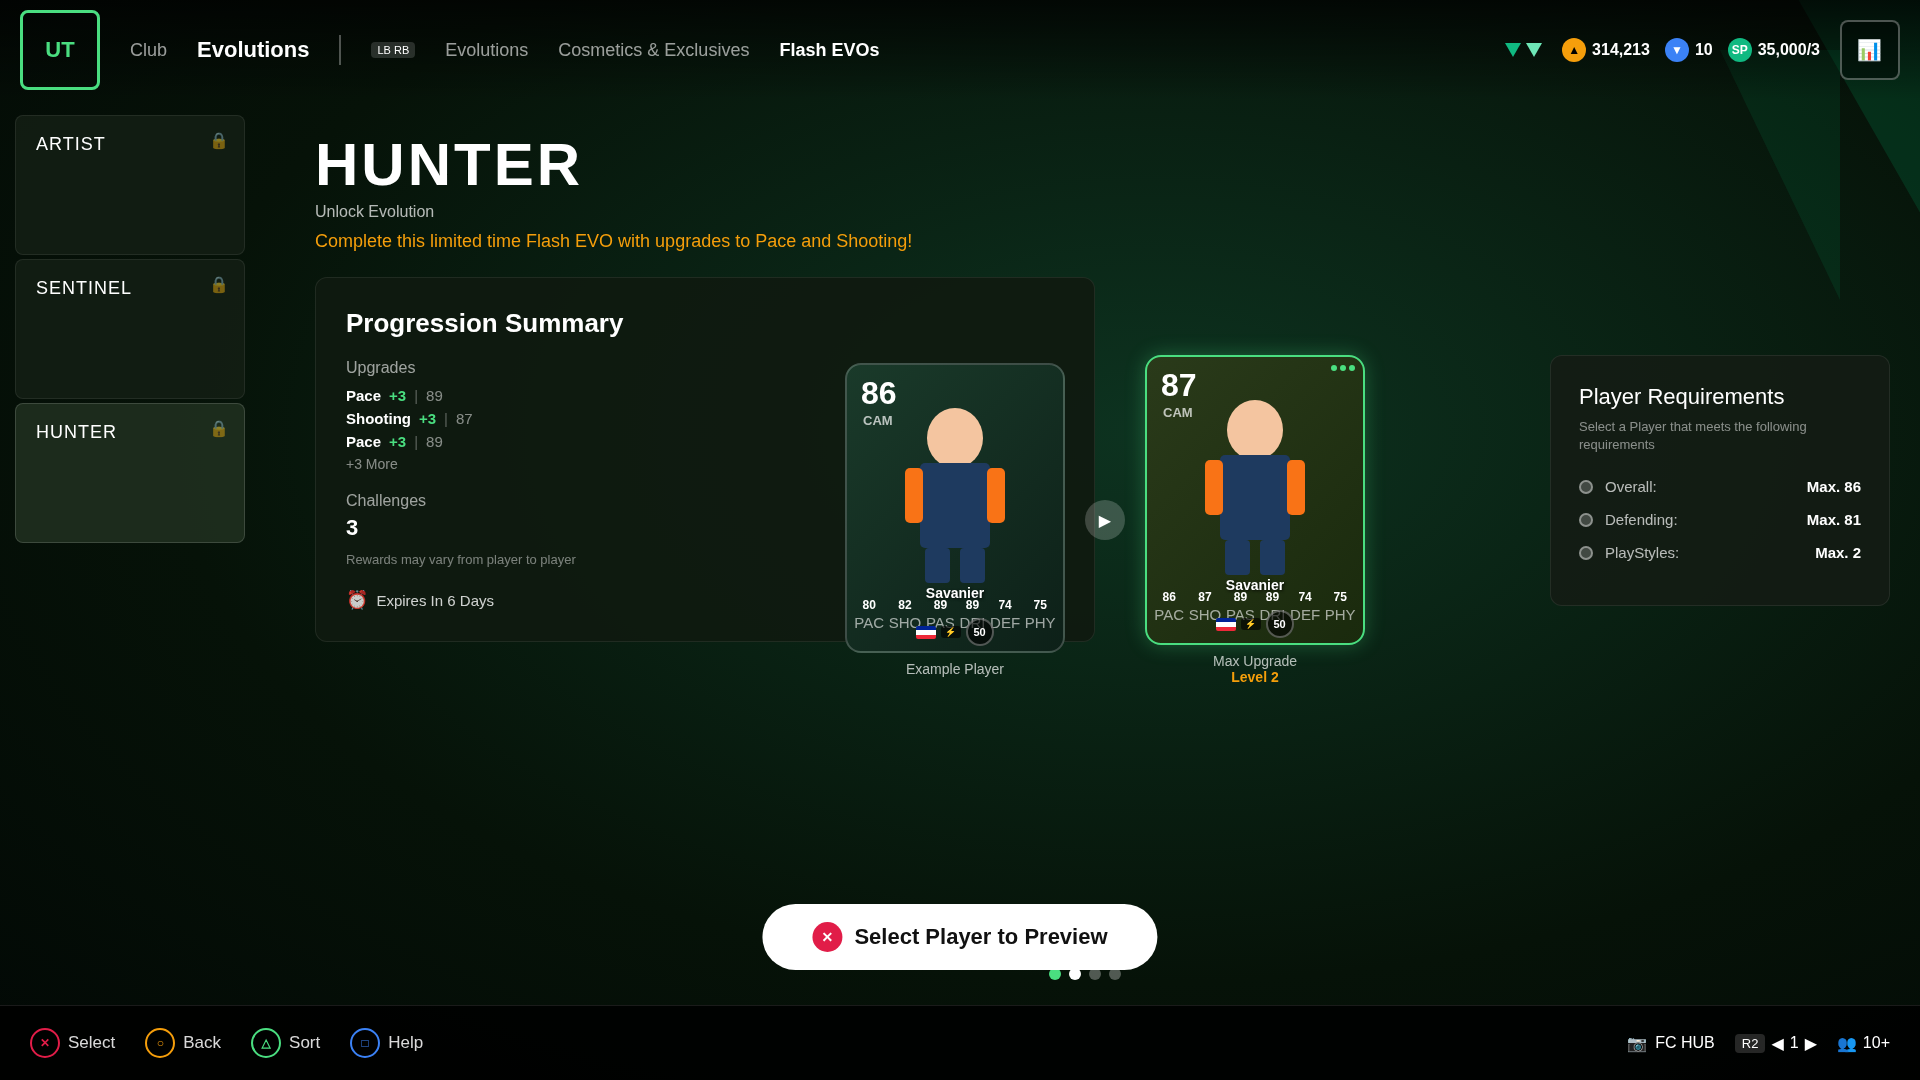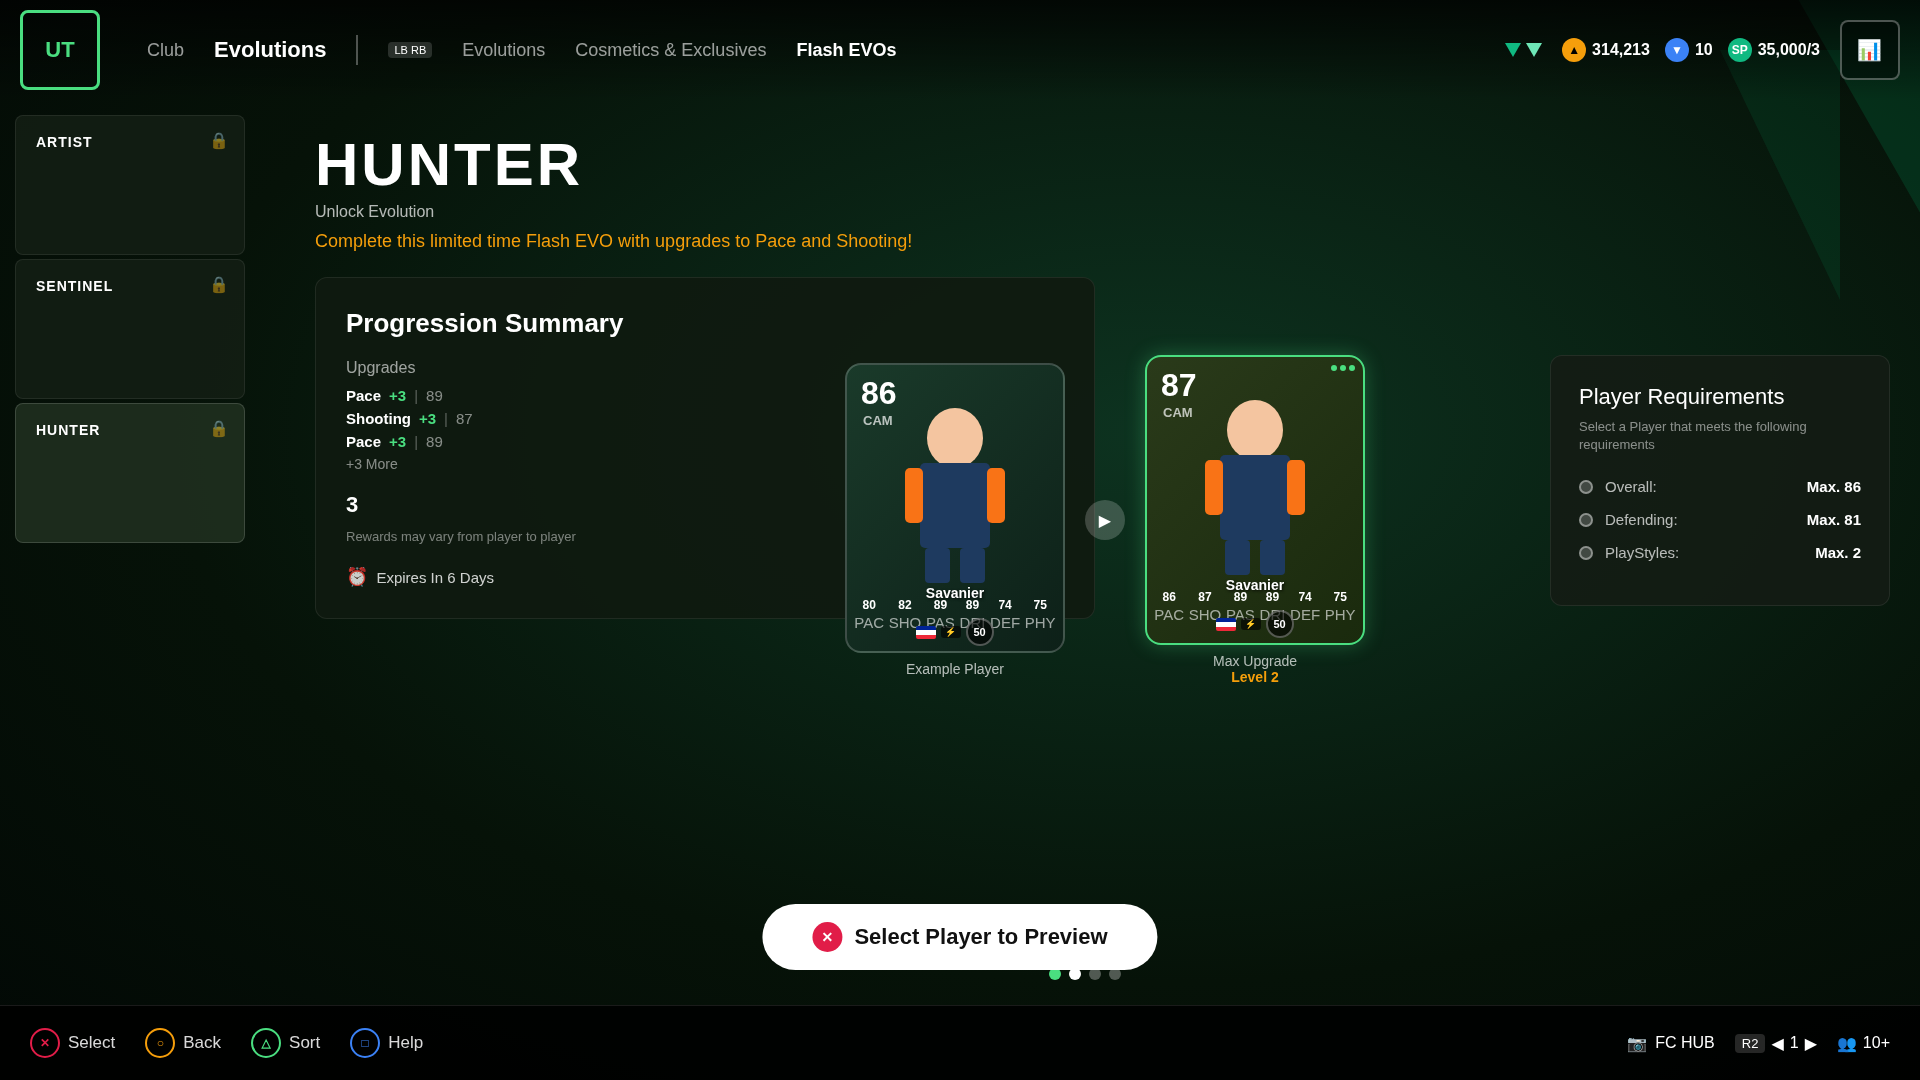--- a/index.html
+++ b/index.html
@@ -56,21 +56,21 @@
       z-index: 10;
       padding: 0 20px;
       background: linear-gradient(to bottom, rgba(0,0,0,0.7) 0%, transparent 100%);
     }
     .ut-logo {
       width: 80px; height: 80px;
       border: 3px solid #4ade80;
       border-radius: 8px;
       display: flex; align-items: center; justify-content: center;
       font-size: 22px; font-weight: 900; color: #4ade80;
-      margin-right: 47px;
+      margin-right: 30px;
       flex-shrink: 0;
     }
     .nav-items {
       display: flex;
       align-items: center;
       gap: 30px;
       margin-right: auto;
     }
     .nav-item {
       font-size: 18px;
@@ -152,22 +152,22 @@
       cursor: pointer;
       border: 1px solid rgba(255,255,255,0.08);
       min-height: 140px;
       position: relative;
     }
     .sidebar-card.active {
       background: rgba(30,45,30,0.95);
       border-color: rgba(255,255,255,0.15);
     }
     .sidebar-card-title {
-      font-size: 14px;
-      font-weight: 700;
+      font-size: 18px;
+      font-weight: 400;
       letter-spacing: 1px;
       color: white;
     }
     .sidebar-lock {
       position: absolute;
       top: 15px; right: 15px;
       font-size: 16px;
       color: rgba(255,255,255,0.5);
     }
 
@@ -632,20 +632,21 @@
       </div>
       <div class="upgrade-row">
         <span class="upgrade-stat">Pace</span>
         <span class="upgrade-val">+3</span>
         <span class="upgrade-pipe">|</span>
         <span class="upgrade-target">89</span>
       </div>
       <div class="more-text">+3 More</div>
     </div>
 
+    <div class="challenges-label">Challenges</div>
     <div class="challenges-val">3</div>
     <div class="rewards-note">Rewards may vary from
 player to player</div>
 
     <div class="expires-row">
       <span class="clock-icon">⏰</span>
       <span>Expires In 6 Days</span>
     </div>
   </div>
 

